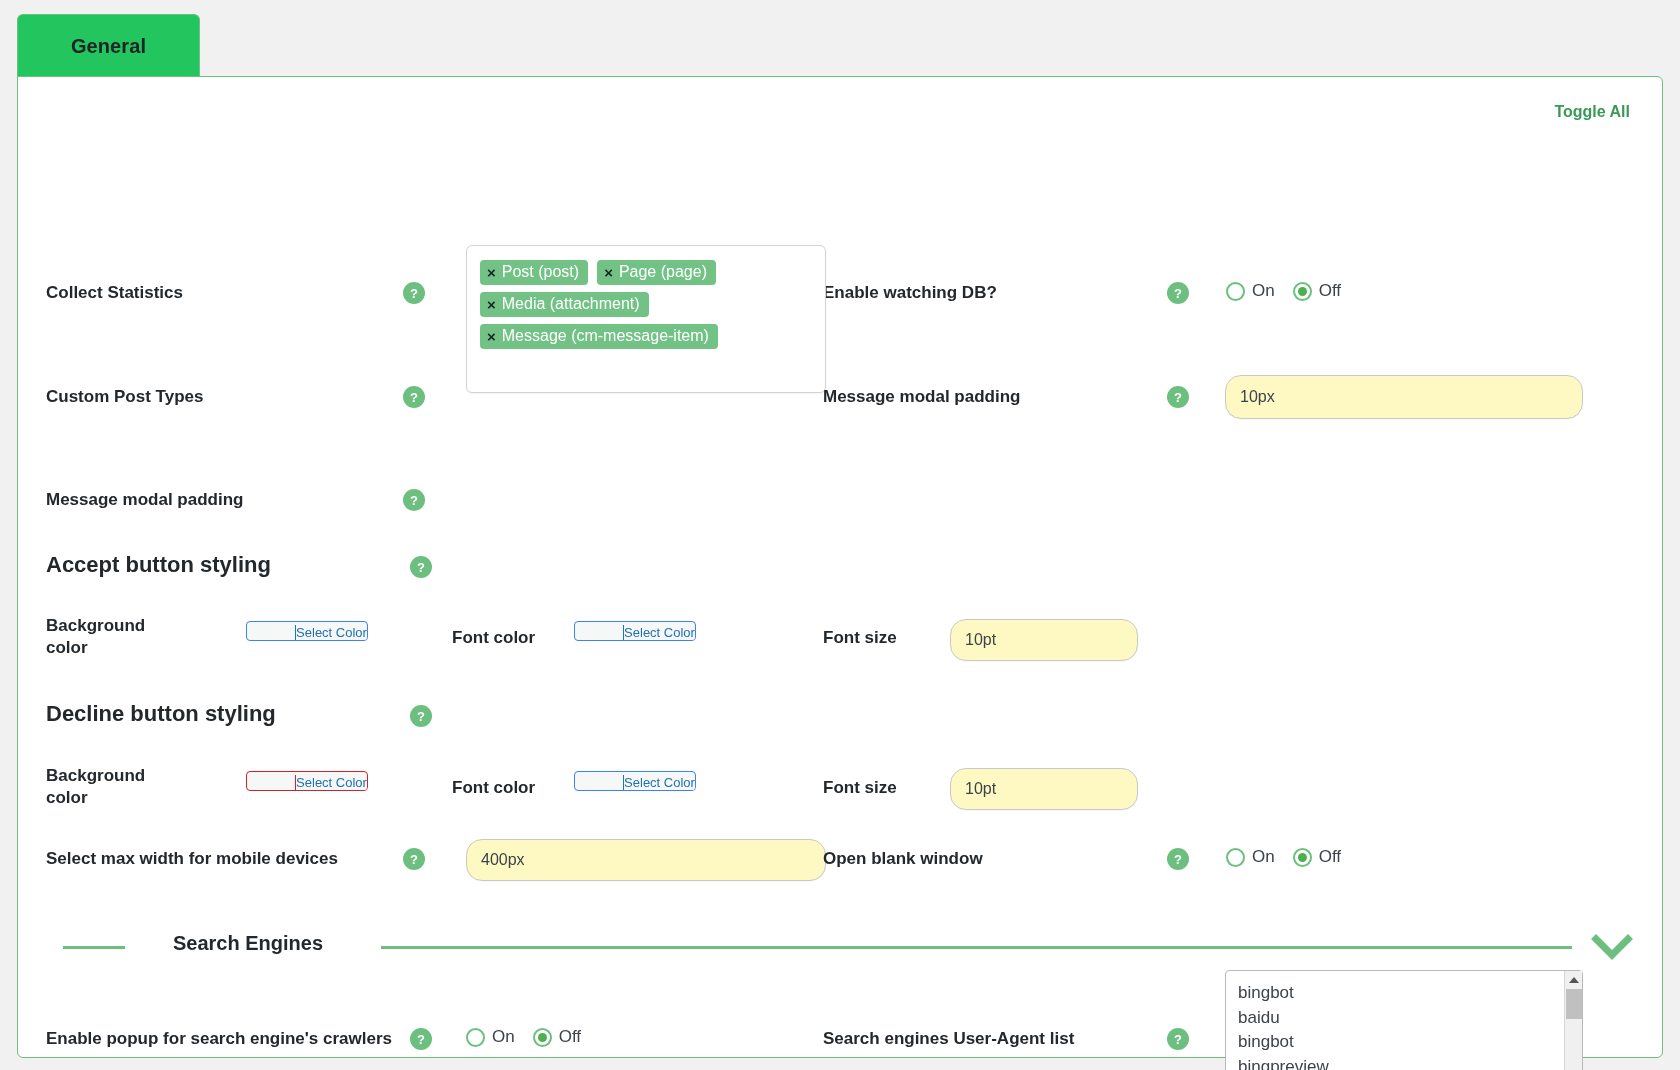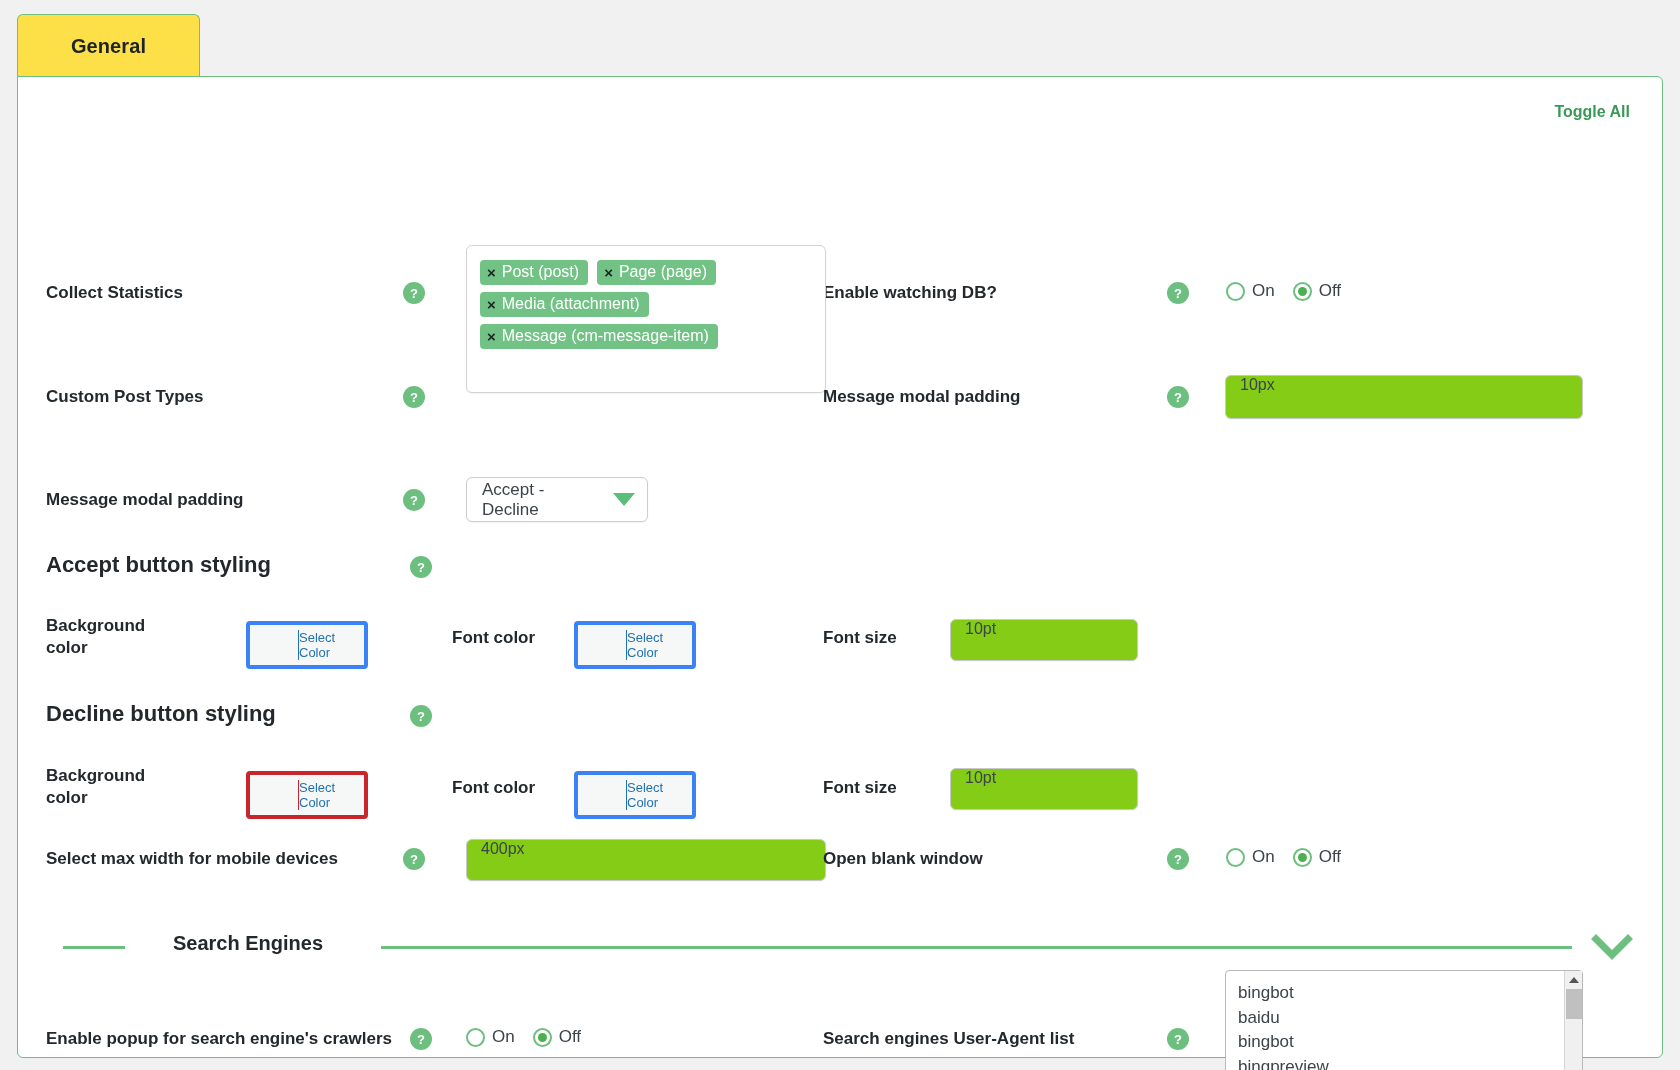--- a/index.html
+++ b/index.html
@@ -14,21 +14,21 @@
 
   
   .tab-strip {
     position: absolute; left: 0; top: 0;
     width: 1680px; height: 78px;
     background: #f1f1f1;
   }
   .tab {
     position: absolute; left: 17px; top: 14px;
     width: 183px; height: 64px;
-    background: #fde047;
+    background: #22c55e;
     border: 1px solid #6dbf7f;
     border-bottom: none;
     border-radius: 6px 6px 0 0;
     display: flex; align-items: center; justify-content: center;
     cursor: pointer;
   }
   .tab-label {
     font-size: 20px; font-weight: bold; color: #1d2327;
     letter-spacing: .1px;
   }
@@ -104,26 +104,26 @@
   }
   .radio-dot.on::after {
     content: ""; width: 9px; height: 9px; border-radius: 50%;
     background: #4caf50;
   }
   .radio-text { font-size: 17px; color: #3c434a; }
 
   
   .text-input {
     position: absolute;
-    background: #84cc16;
+    background: #fef9c3;
     border: 1px solid #c9c9c9;
-    border-radius: 6px;
+    border-radius: 16px;
     font-size: 16px; color: #3c434a;
     padding: 0 14px;
-    display: flex; 
+    display: flex; align-items: center;
     box-shadow: 0 1px 1px rgba(0,0,0,.03);
   }
 
   
   .tag-box {
     position: absolute;
     background: #fff;
     border: 1px solid #d3d3d3;
     border-radius: 6px;
     padding: 14px 12px 14px 13px;
@@ -152,23 +152,23 @@
   .caret {
     width: 0; height: 0; margin-left: 12px;
     border-left: 11px solid transparent;
     border-right: 11px solid transparent;
     border-top: 13px solid #5bbd77;
   }
 
   
   .color-picker {
     position: absolute;
-    display: flex; align-items: center;
-    height: 48px; width: 122px;
-    border: 4px solid #3b82f6; border-radius: 4px;
+    display: flex; align-items: flex-end;
+    height: 20px; width: 122px;
+    border: 1px solid #3b82f6; border-radius: 4px;
     overflow: hidden; cursor: pointer;
     background: #f6f7f7;
   }
   .color-picker .swatch { width: 48px; }
   .color-picker .sc-label {
     flex: 1; display: flex; align-items: center; justify-content: center;
     font-size: 13px; color: #2271b1; background: #f6f7f7;
     border-left: 1px solid #2271b1;
   }
   .color-picker.red { border-color: #c8262a; }
@@ -264,24 +264,20 @@
     </div>
 
     <div class="field-label" style="left:805px; top:309px;">Message modal padding</div>
     <div class="help" style="left:1149px; top:309px;">?</div>
     <div class="text-input" style="left:1207px; top:298px; width:358px; height:44px;">
       <span>10px</span>
     </div>
 
     <div class="field-label" style="left:28px; top:412px;">Message modal padding</div>
     <div class="help" style="left:385px; top:412px;">?</div>
-    <div class="select-box" style="left:448px; top:400px; width:182px; height:45px;">
-      <span>Accept - Decline</span>
-      <span class="caret"></span>
-    </div>
 
     <div class="sub-head" style="left:28px; top:475px;">Accept button styling</div>
     <div class="help" style="left:392px; top:479px;">?</div>
 
     <div class="field-label" style="left:28px; top:538px; width:140px;">Background color</div>
     <div class="color-picker" style="left:228px; top:544px;">
       <span class="swatch" style="background:#4ecb1e;"></span>
       <span class="sc-label">Select Color</span>
     </div>
 

